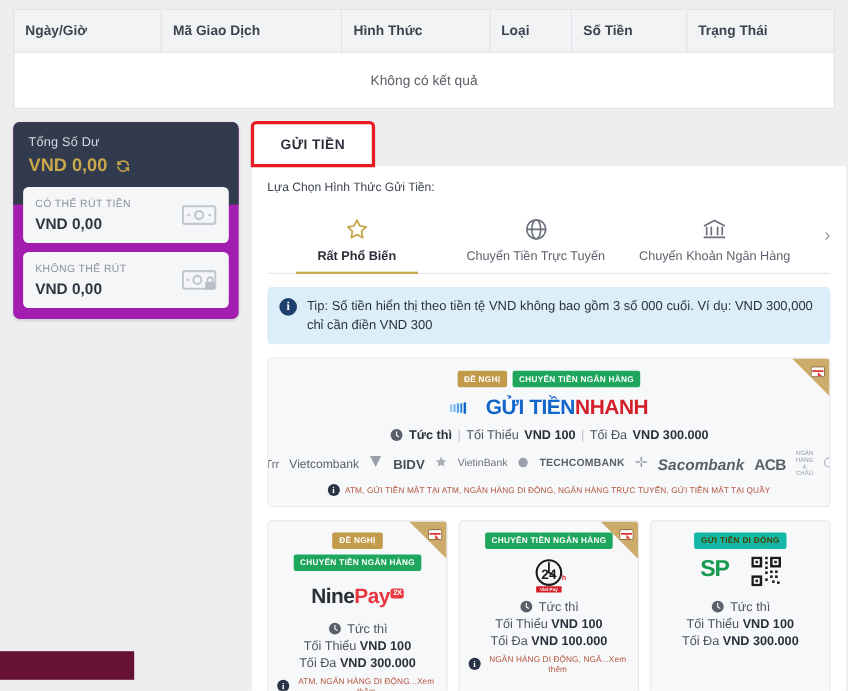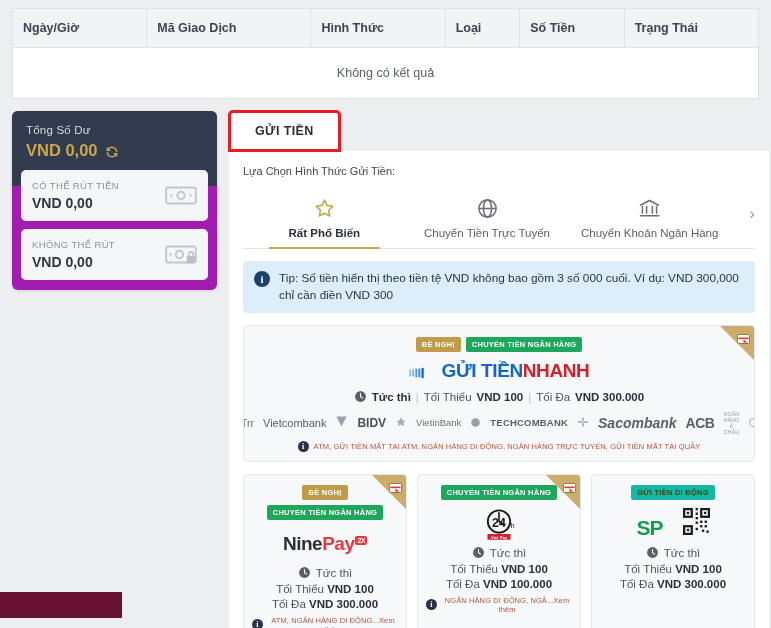--- a/index.html
+++ b/index.html
@@ -270,21 +270,21 @@
   }
   .mcard .badges { margin-bottom: 7px; flex-wrap: wrap; }
   .mcard-logo { height: 34px; display: flex; align-items: center; justify-content: center; margin-bottom: 5px; }
   .logo-ninepay { font-size: 19px; font-weight: bold; letter-spacing: -.5px; line-height: 1; }
   .logo-ninepay .n { color: #2b2f38; }
   .logo-ninepay .p { color: #e8383f; }
   .logo-ninepay .sup {
     font-size: 7px; background: #e8383f; color: #fff;
     padding: 1px 2px; border-radius: 2px; vertical-align: super; margin-left: 1px;
   }
-  .logo-sp { font-size: 21px; font-weight: bold; color: #169a4e; letter-spacing: -1px; display: flex; align-items: flex-end; gap: 20px; }
+  .logo-sp { font-size: 21px; font-weight: bold; color: #169a4e; letter-spacing: -1px; display: flex; align-items: flex-start; gap: 20px; }
   .mline { font-size: 11.5px; color: #4d535e; margin-bottom: 3px; }
   .mline b { color: #2a2f3a; }
   .mcard .meta { margin-bottom: 4px; }
   .mcard .foot { margin-top: 6px; }
 
   
   .maroon {
     position: absolute;
     left: 0; bottom: 10px;
     width: 122px; height: 26px;

